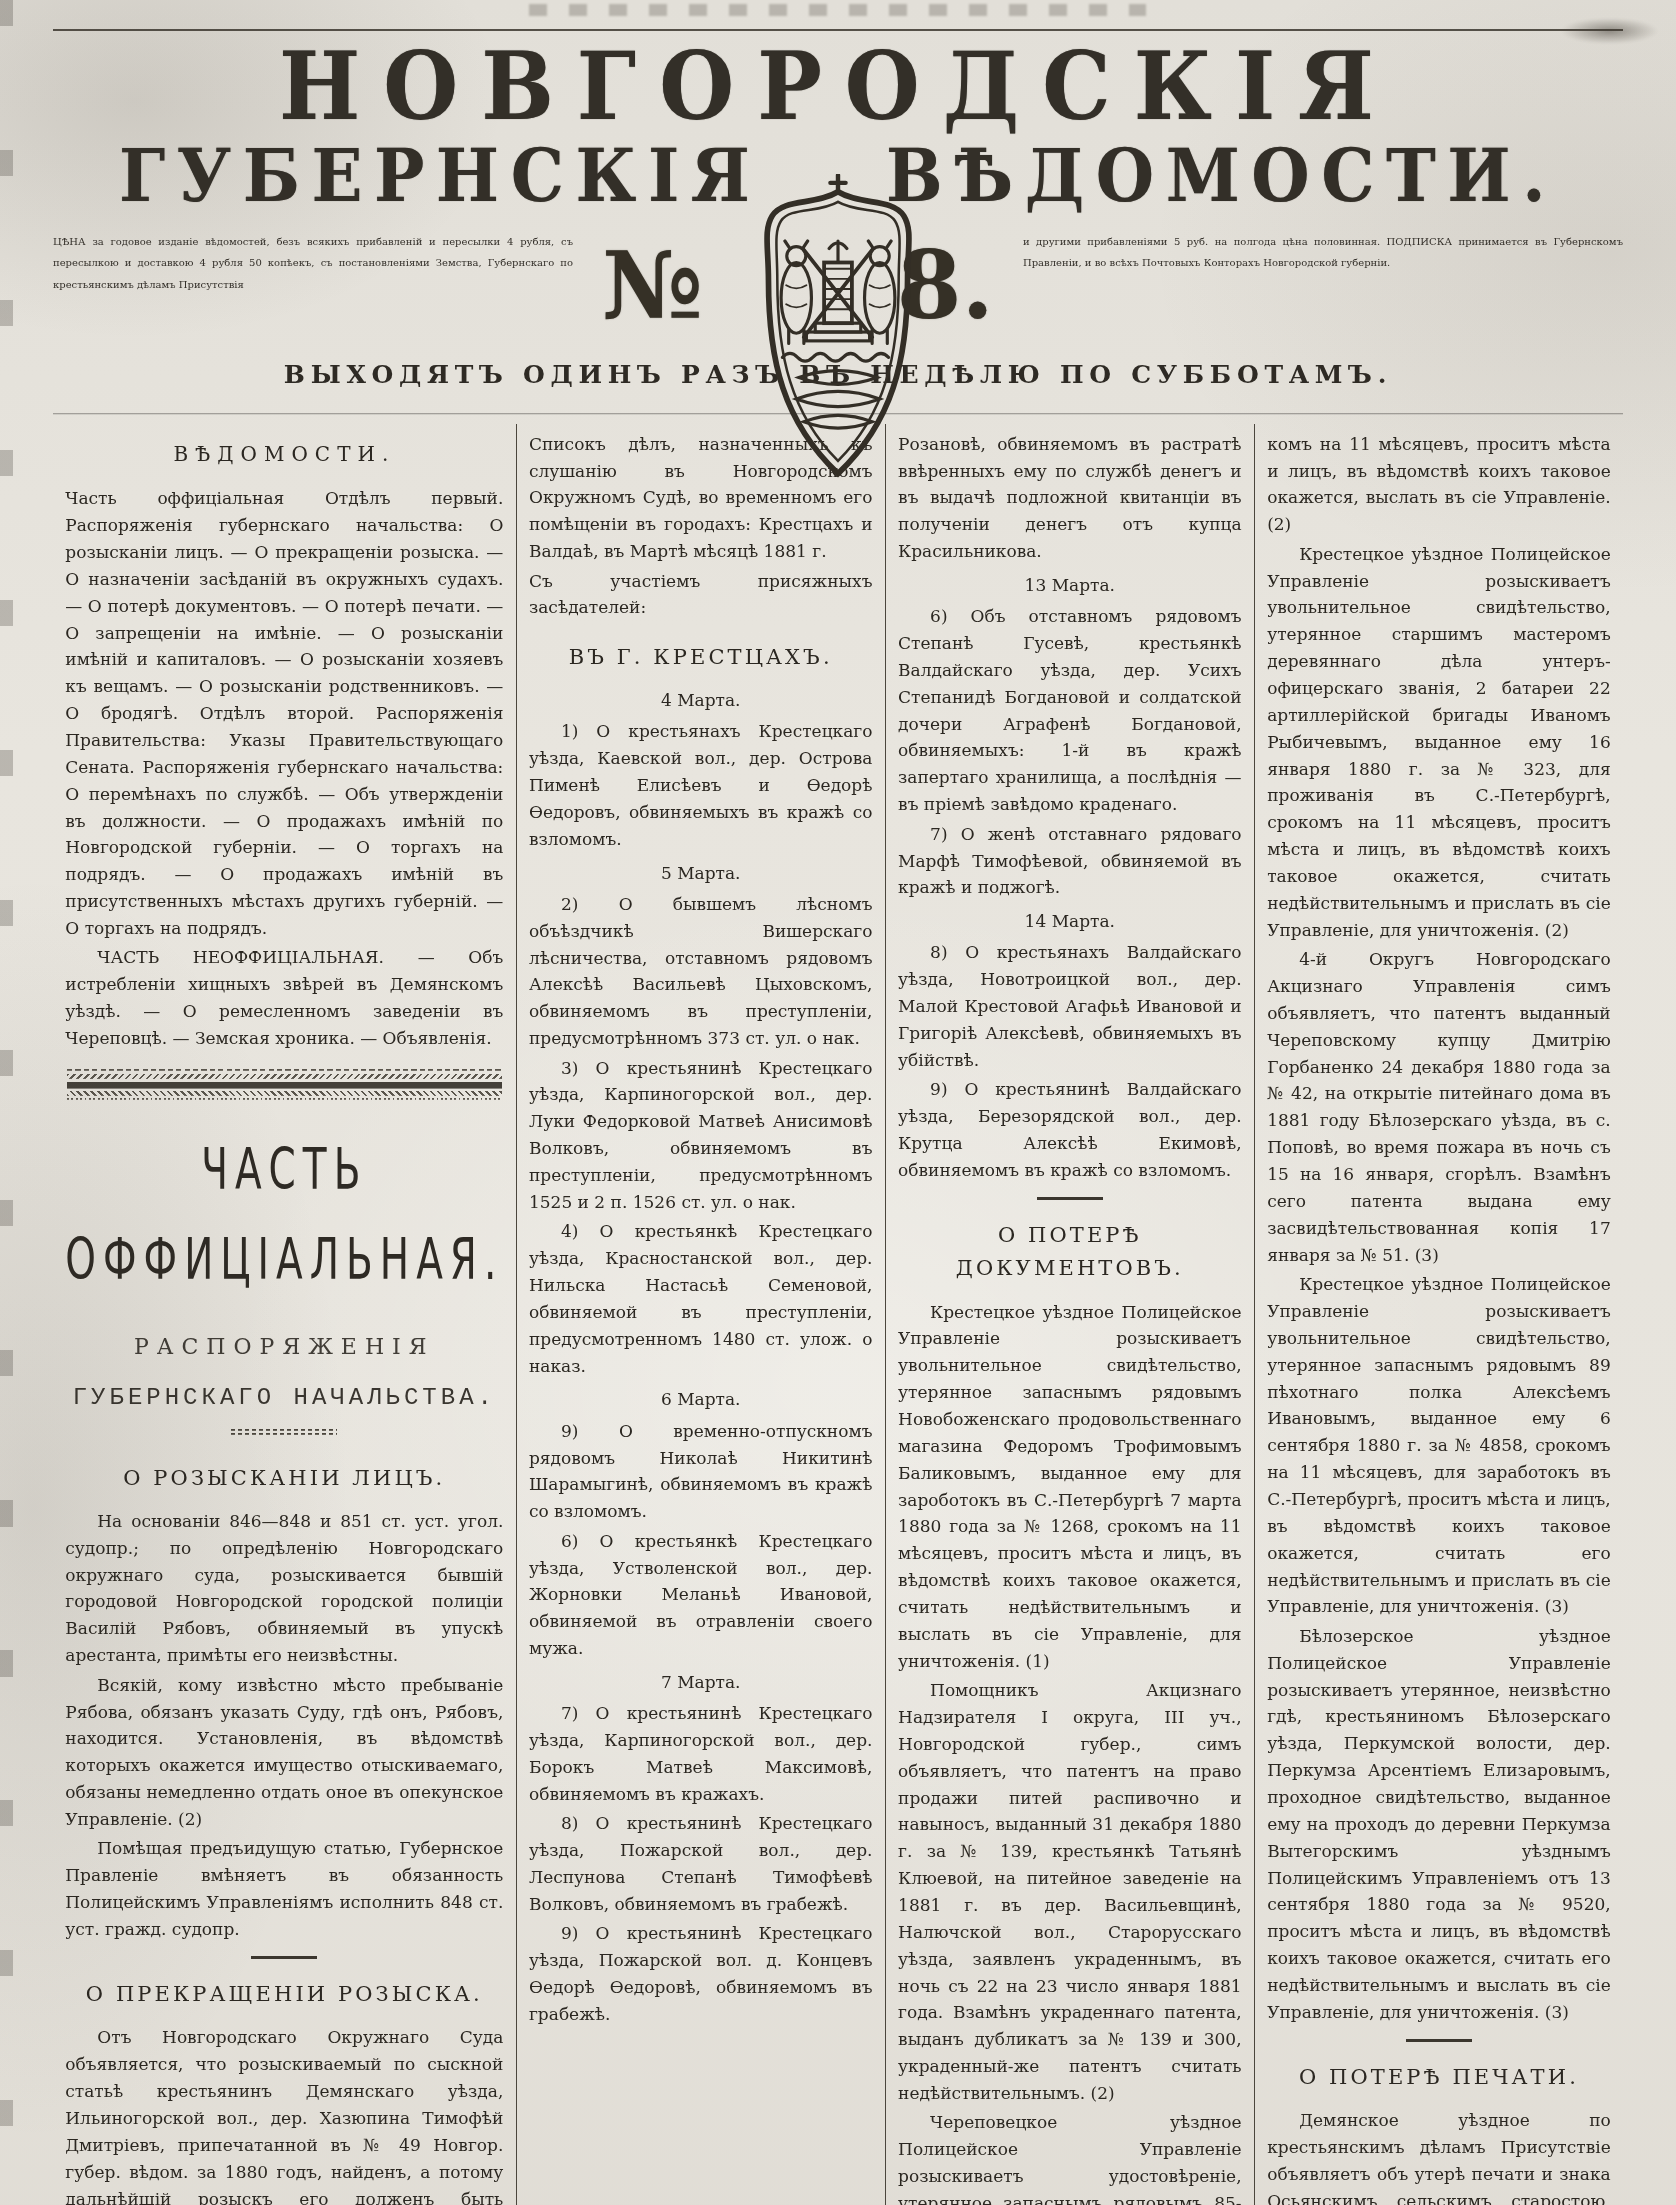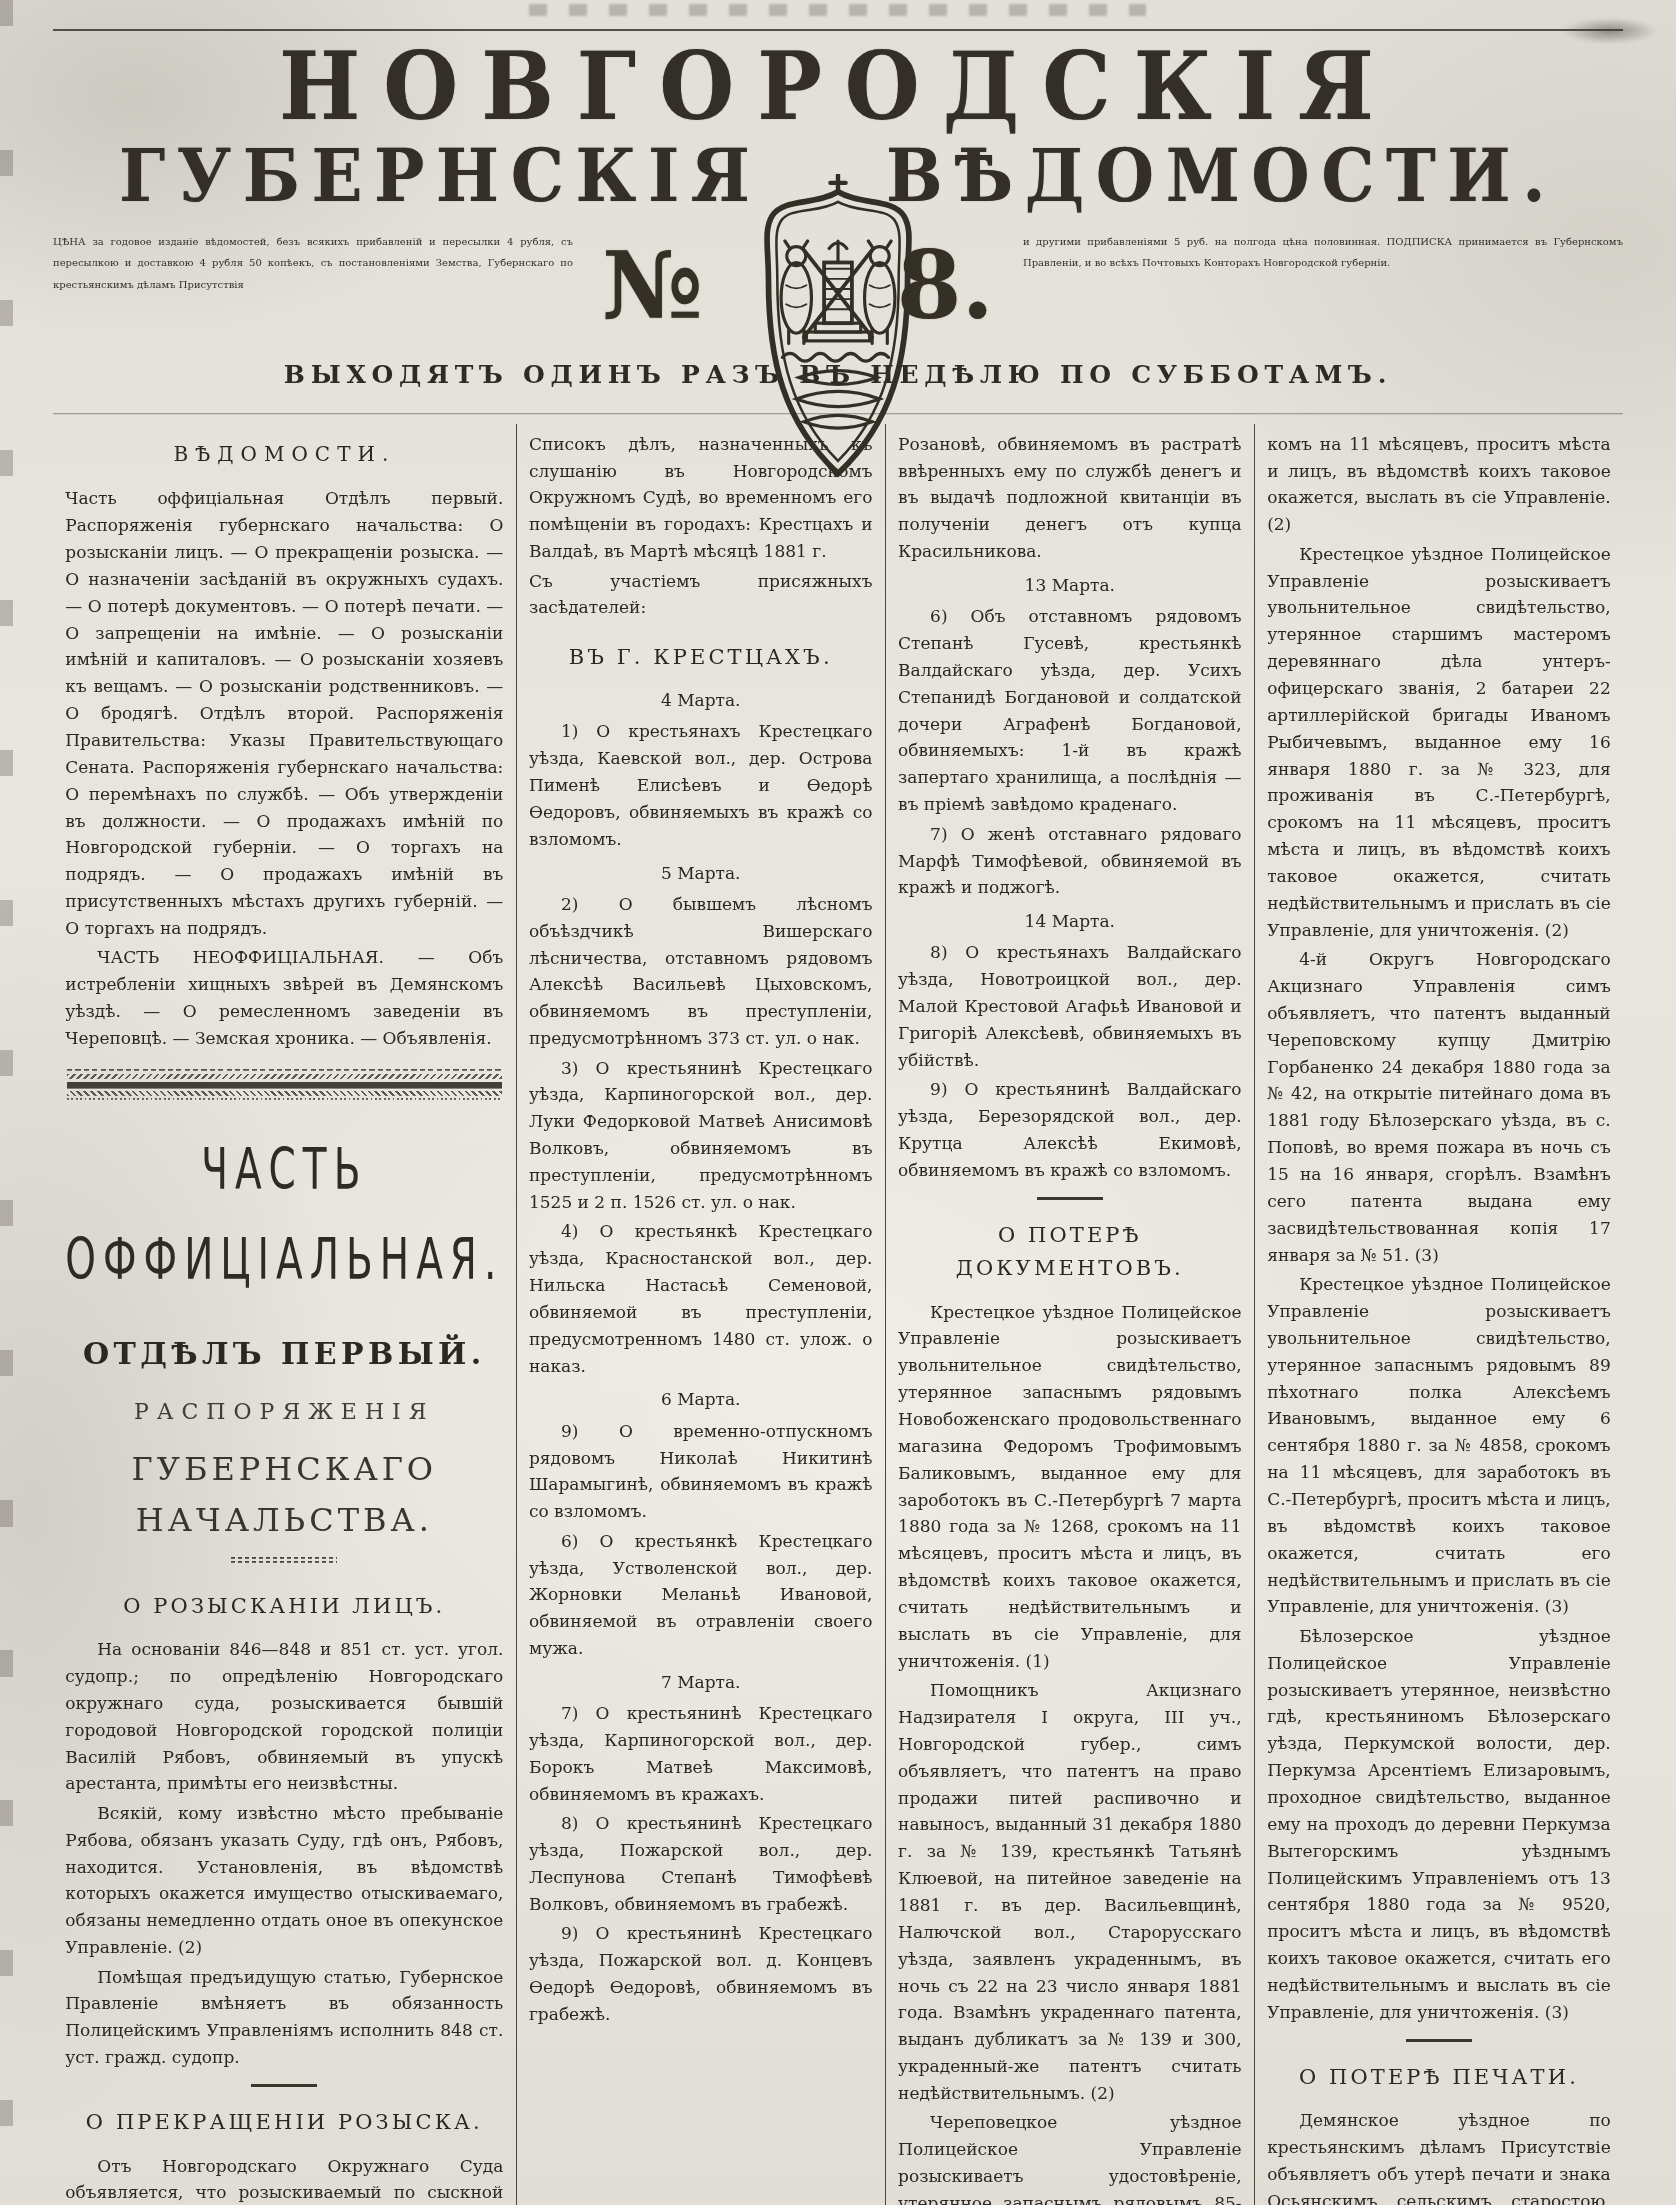--- a/index.html
+++ b/index.html
@@ -59,21 +59,21 @@
   .pc{text-align:justify;margin:0 0 2.6px 0;}
   .date{text-align:center;margin:7px 0 4.4px 0;}
   .h-caps{text-align:center;font-size:20px;letter-spacing:7px;margin:8px 0 15px;}
   .h-caps2{text-align:center;font-size:21px;letter-spacing:3.1px;margin:19.4px 0 13.2px;}
   .h-section{text-align:center;font-size:21.6px;letter-spacing:1.3px;line-height:1.5;margin:6.2px 0 13.2px;}
   .h-display{text-align:center;font-family:"DejaVu Sans","Liberation Sans",sans-serif;
     font-size:39px;letter-spacing:7px;transform:scaleY(1.45);transform-origin:center;
     margin:53px 0 53px;color:#2e2a24;}
   .h-big{text-align:center;font-size:30px;font-weight:bold;letter-spacing:4.4px;margin:26.5px 0 17.6px;}
   .h-mid{text-align:center;font-size:22px;letter-spacing:8px;margin:13.2px 0;opacity:.88;}
-  .h-mid2{text-align:center;font-size:32px;letter-spacing:4px;margin:15px 0 4.4px;opacity:.92;}
+  .h-mid2{text-align:center;font-size:24px;letter-spacing:4px;margin:15px 0 4.4px;opacity:.92;font-family:Liberation Mono, monospace;}
   .dotted{width:106px;height:6.2px;margin:11.5px auto 26.5px;
     background:
       repeating-linear-gradient(90deg,#4b463d 0 4px,transparent 4px 7px) 0 0/100% 1.8px no-repeat,
       repeating-linear-gradient(90deg,#4b463d 0 4px,transparent 4px 7px) 0 4px/100% 1.8px no-repeat;}
   .rule{width:66px;height:2.6px;background:#3b362e;margin:13.2px auto;}
   .wavy{height:31px;margin:17.6px 1.8px 13.2px;
     background-image:
       repeating-linear-gradient(90deg,#4b463d 0 5.3px,transparent 5.3px 8.4px),
       repeating-linear-gradient(135deg,#4b463d 0 1.8px,transparent 1.8px 4.9px),
       linear-gradient(#332f28,#332f28),
@@ -156,21 +156,20 @@
 
   <div class="rule-heavy"></div>
 
   <div class="cols">
       <div class="col">
         <div class="h-caps">ВѢДОМОСТИ.</div>
         <div class="pc">Часть оффиціальная Отдѣлъ первый. Распоряженія губернскаго начальства: О розысканіи лицъ. — О прекращеніи розыска. — О назначеніи засѣданій въ окружныхъ судахъ. — О потерѣ документовъ. — О потерѣ печати. — О запрещеніи на имѣніе. — О розысканіи имѣній и капиталовъ. — О розысканіи хозяевъ къ вещамъ. — О розысканіи родственниковъ. — О бродягѣ. Отдѣлъ второй. Распоряженія Правительства: Указы Правительствующаго Сената. Распоряженія губернскаго начальства: О перемѣнахъ по службѣ. — Объ утвержденіи въ должности. — О продажахъ имѣній по Новгородской губерніи. — О торгахъ на подрядъ. — О продажахъ имѣній въ присутственныхъ мѣстахъ другихъ губерній. — О торгахъ на подрядъ.</div>
         <div class="p">ЧАСТЬ НЕОФФИЦІАЛЬНАЯ. — Объ истребленіи хищныхъ звѣрей въ Демянскомъ уѣздѣ. — О ремесленномъ заведеніи въ Череповцѣ. — Земская хроника. — Объявленія.</div>
         <div class="wavy"></div>
         <div class="h-display">ЧАСТЬ ОФФИЦІАЛЬНАЯ.</div>
-        <div class="h-big">ОТДѢЛЪ ПЕРВЫЙ.</div>
         <div class="h-mid">РАСПОРЯЖЕНІЯ</div>
         <div class="h-mid2">ГУБЕРНСКАГО НАЧАЛЬСТВА.</div>
         <div class="dotted"></div>
         <div class="h-caps2">О РОЗЫСКАНІИ ЛИЦЪ.</div>
         <div class="p">На основаніи 846—848 и 851 ст. уст. угол. судопр.; по опредѣленію Новгородскаго окружнаго суда, розыскивается бывшій городовой Новгородской городской полиціи Василій Рябовъ, обвиняемый въ упускѣ арестанта, примѣты его неизвѣстны.</div>
         <div class="p">Всякій, кому извѣстно мѣсто пребываніе Рябова, обязанъ указать Суду, гдѣ онъ, Рябовъ, находится. Установленія, въ вѣдомствѣ которыхъ окажется имущество отыскиваемаго, обязаны немедленно отдать оное въ опекунское Управленіе. (2)</div>
         <div class="p">Помѣщая предъидущую статью, Губернское Правленіе вмѣняетъ въ обязанность Полицейскимъ Управленіямъ исполнить 848 ст. уст. гражд. судопр.</div>
         <div class="rule"></div>
         <div class="h-caps2">О ПРЕКРАЩЕНІИ РОЗЫСКА.</div>
         <div class="p">Отъ Новгородскаго Окружнаго Суда объявляется, что розыскиваемый по сыскной статьѣ крестьянинъ Демянскаго уѣзда, Ильиногорской вол., дер. Хазюпина Тимофѣй Дмитріевъ, припечатанной въ № 49 Новгор. губер. вѣдом. за 1880 годъ, найденъ, а потому дальнѣйшій розыскъ его долженъ быть прекращенъ и имущество отъ опеки освобождено.</div>

